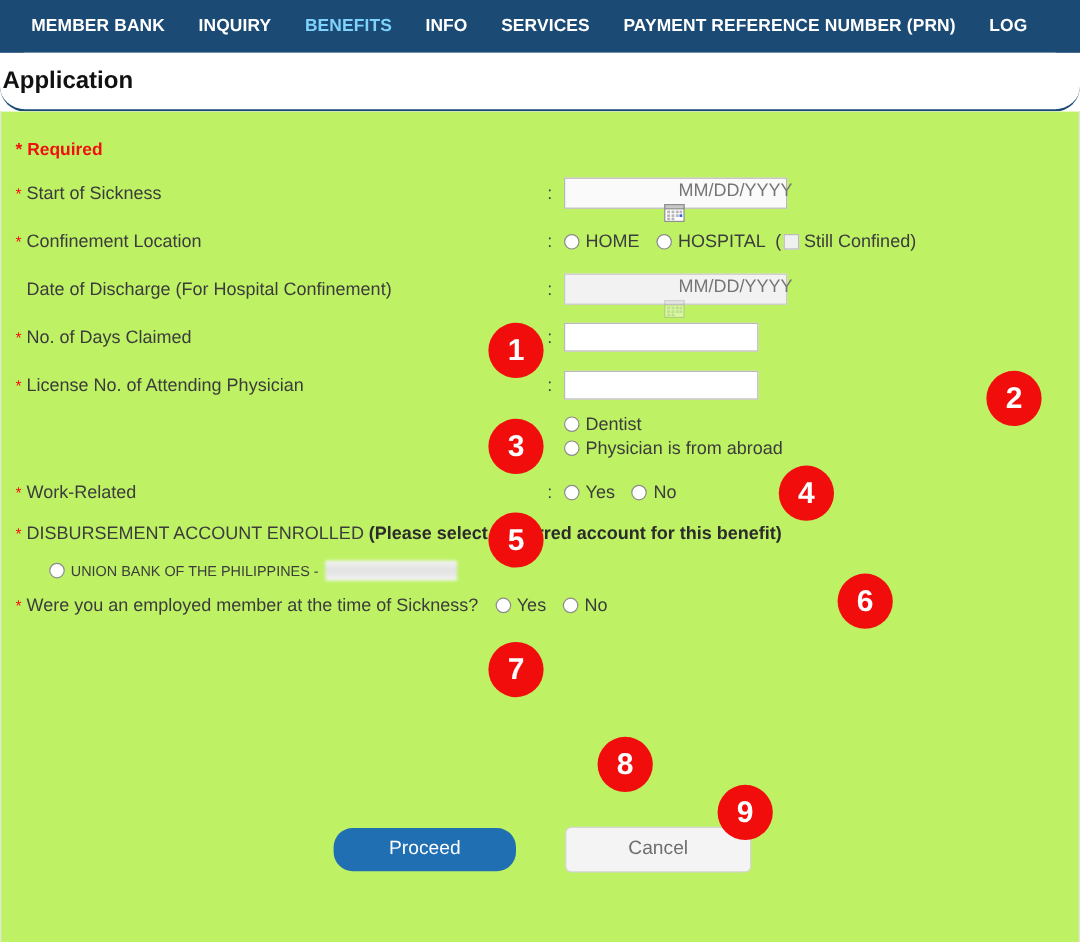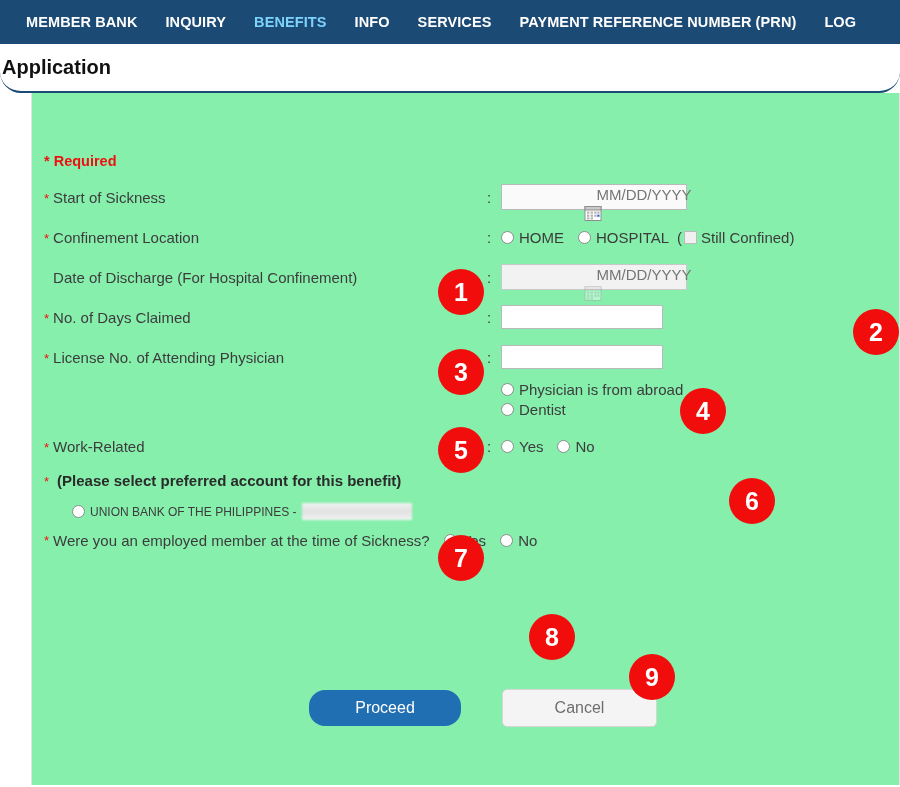--- a/index.html
+++ b/index.html
@@ -57,23 +57,22 @@
     color: #111111;
   }
 
   
   .content {
     position: relative;
     height: 692px;
     border-left: 1px solid #e3e3e3;
     border-right: 1px solid #e3e3e3;
     box-sizing: border-box;
-    background: #86efac;
-    padding-top: 60px;
-    margin-left: 31px;
+    background: #bef264;
+    padding-top: 24px;
   }
   .req-note {
     color: #f01010;
     font-weight: bold;
     font-size: 14.5px;
     padding-left: 12px;
     margin-bottom: 14px;
   }
   .row {
     display: flex;
@@ -423,25 +422,25 @@
     </div>
     <div class="colon">:</div>
     <div class="value-cell">
       <input class="text-input" type="text" value="" style="">
     </div>
   </div>
 
   <div class="phys-options">
     <span class="opt">
       <span class="radio"></span>
-      <span>Physician is from abroad</span>
+      <span>Dentist</span>
     </span>
     <span class="opt">
       <span class="radio"></span>
-      <span>Dentist</span>
+      <span>Physician is from abroad</span>
     </span>
   </div>
 
   <div class="row">
     <div class="label-cell">
       <span class="star">*</span>
       <span>Work-Related</span>
     </div>
     <div class="colon">:</div>
     <div class="value-cell">
@@ -451,20 +450,21 @@
       </span>
       <span class="opt">
         <span class="radio"></span>
         <span>No</span>
       </span>
     </div>
   </div>
 
   <div class="disb-row">
     <span class="star">*</span>
+    <span>DISBURSEMENT ACCOUNT ENROLLED</span>
     <span class="disb-bold">(Please select preferred account for this benefit)</span>
   </div>
 
   <div class="bank-row">
     <span class="radio"></span>
     <span>UNION BANK OF THE PHILIPPINES -</span>
     <span class="redacted"></span>
   </div>
 
   <div class="employed-row">

